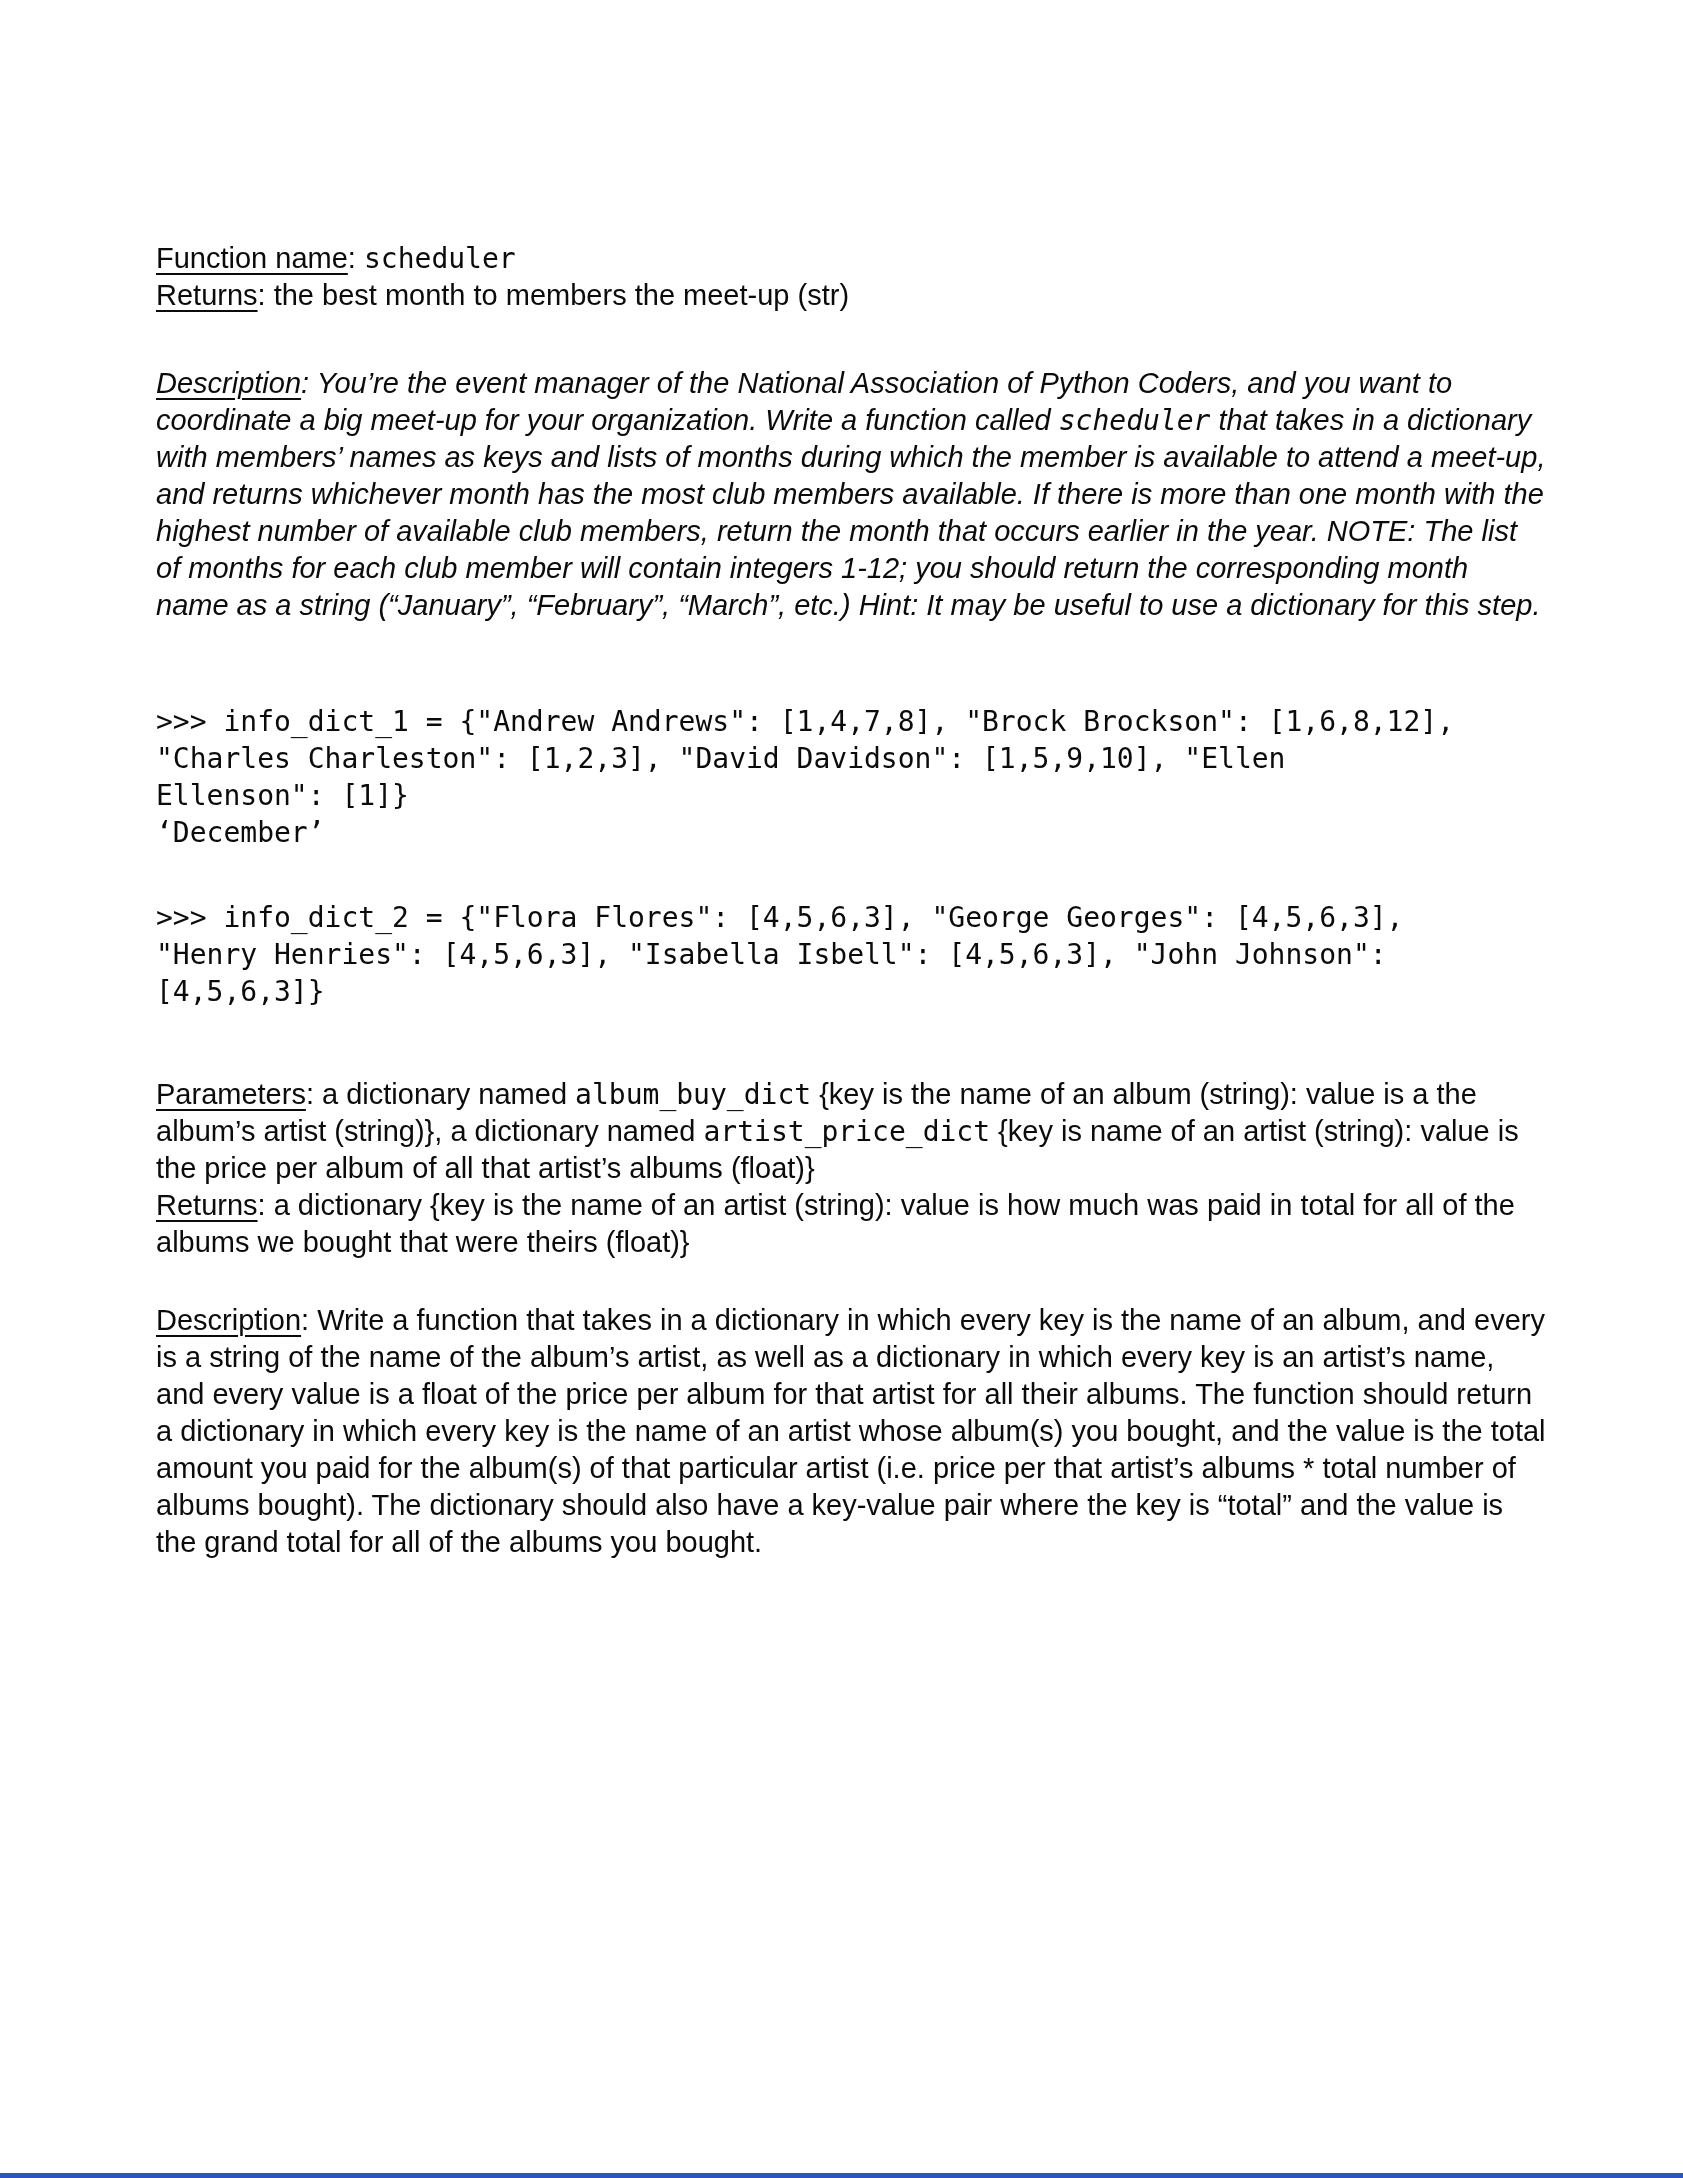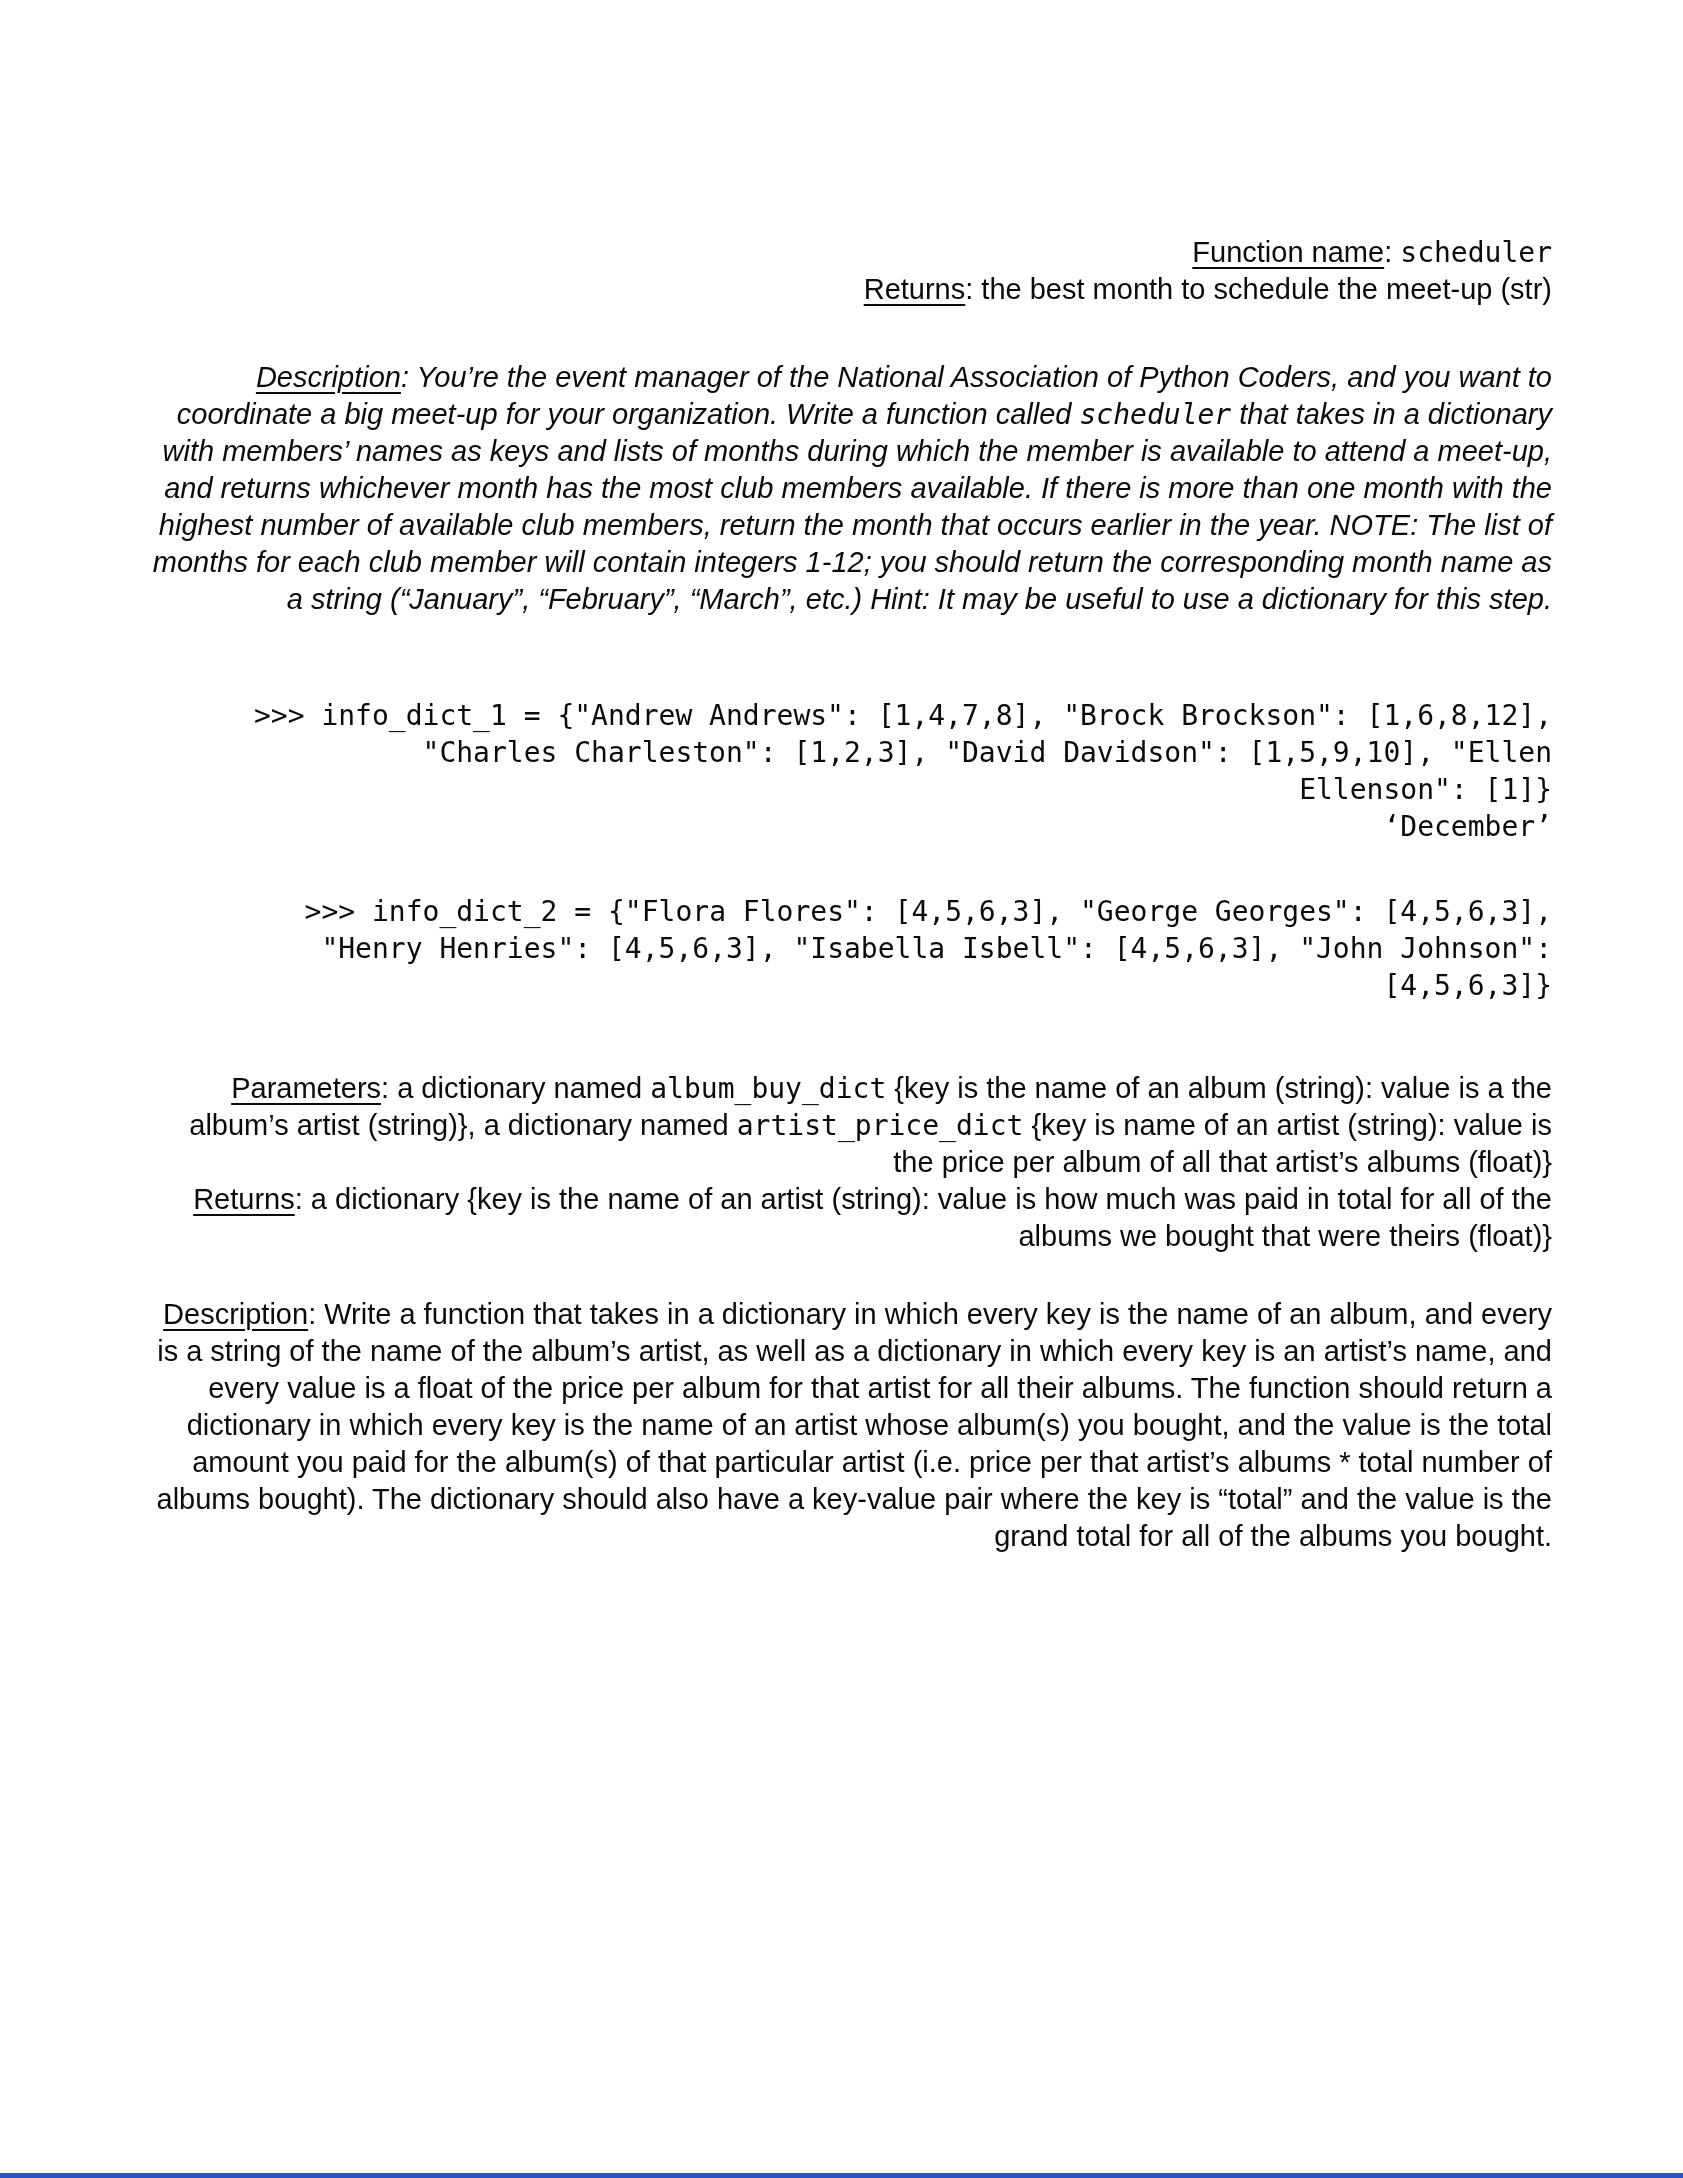--- a/index.html
+++ b/index.html
@@ -28,41 +28,41 @@
   .code{
     font-family:"DejaVu Sans Mono","Liberation Mono",monospace;
     font-size:28px;
   }
   .codeline{
     font-family:"DejaVu Sans Mono","Liberation Mono",monospace;
     font-size:28px;
     line-height:37px;
     white-space:pre;
   }
-  .blk{margin:8px;text-align:right;}
+  .blk{margin:14px;}
   .blk-a{margin-bottom:51px;}
   .blk-b{margin-bottom:79px;font-style:italic;}
   .blk-c{margin-bottom:48px;}
   .blk-d{margin-bottom:66px;}
   .blk-e{margin-bottom:41px;}
   .bottom-bar{
     position:absolute;
     left:0;bottom:0;
     width:100%;height:5px;
   }
 </style>
 </head>
 <body>
 
 <div class="page">
   <div class="content">
 
     <div class="blk blk-a">
       <p class="para"><span class="u">Function name</span><span>: </span><span class="code">scheduler</span></p>
-      <p class="para"><span class="u">Returns</span><span>: the best month to schedule the meet-up (str)</span></p>
+      <p class="para"><span class="u">Returns</span><span>: the best month to members the meet-up (str)</span></p>
     </div>
 
     <div class="blk blk-b">
       <p class="para"><span class="u">Description</span><span>: You’re the event manager of the National Association of Python Coders, and you want to coordinate a big meet-up for your organization. Write a function called </span><span class="code">scheduler</span><span> that takes in a dictionary with members’ names as keys and lists of months during which the member is available to attend a meet-up, and returns whichever month has the most club members available. If there is more than one month with the highest number of available club members, return the month that occurs earlier in the year. NOTE: The list of months for each club member will contain integers 1-12; you should return the corresponding month name as a string (“January”, “February”, “March”, etc.) Hint: It may be useful to use a dictionary for this step.</span></p>
     </div>
 
     <div class="blk blk-c">
       <div class="codeline">&gt;&gt;&gt; info_dict_1 = {"Andrew Andrews": [1,4,7,8], "Brock Brockson": [1,6,8,12],</div>
       <div class="codeline">"Charles Charleston": [1,2,3], "David Davidson": [1,5,9,10], "Ellen</div>
       <div class="codeline">Ellenson": [1]}</div>

